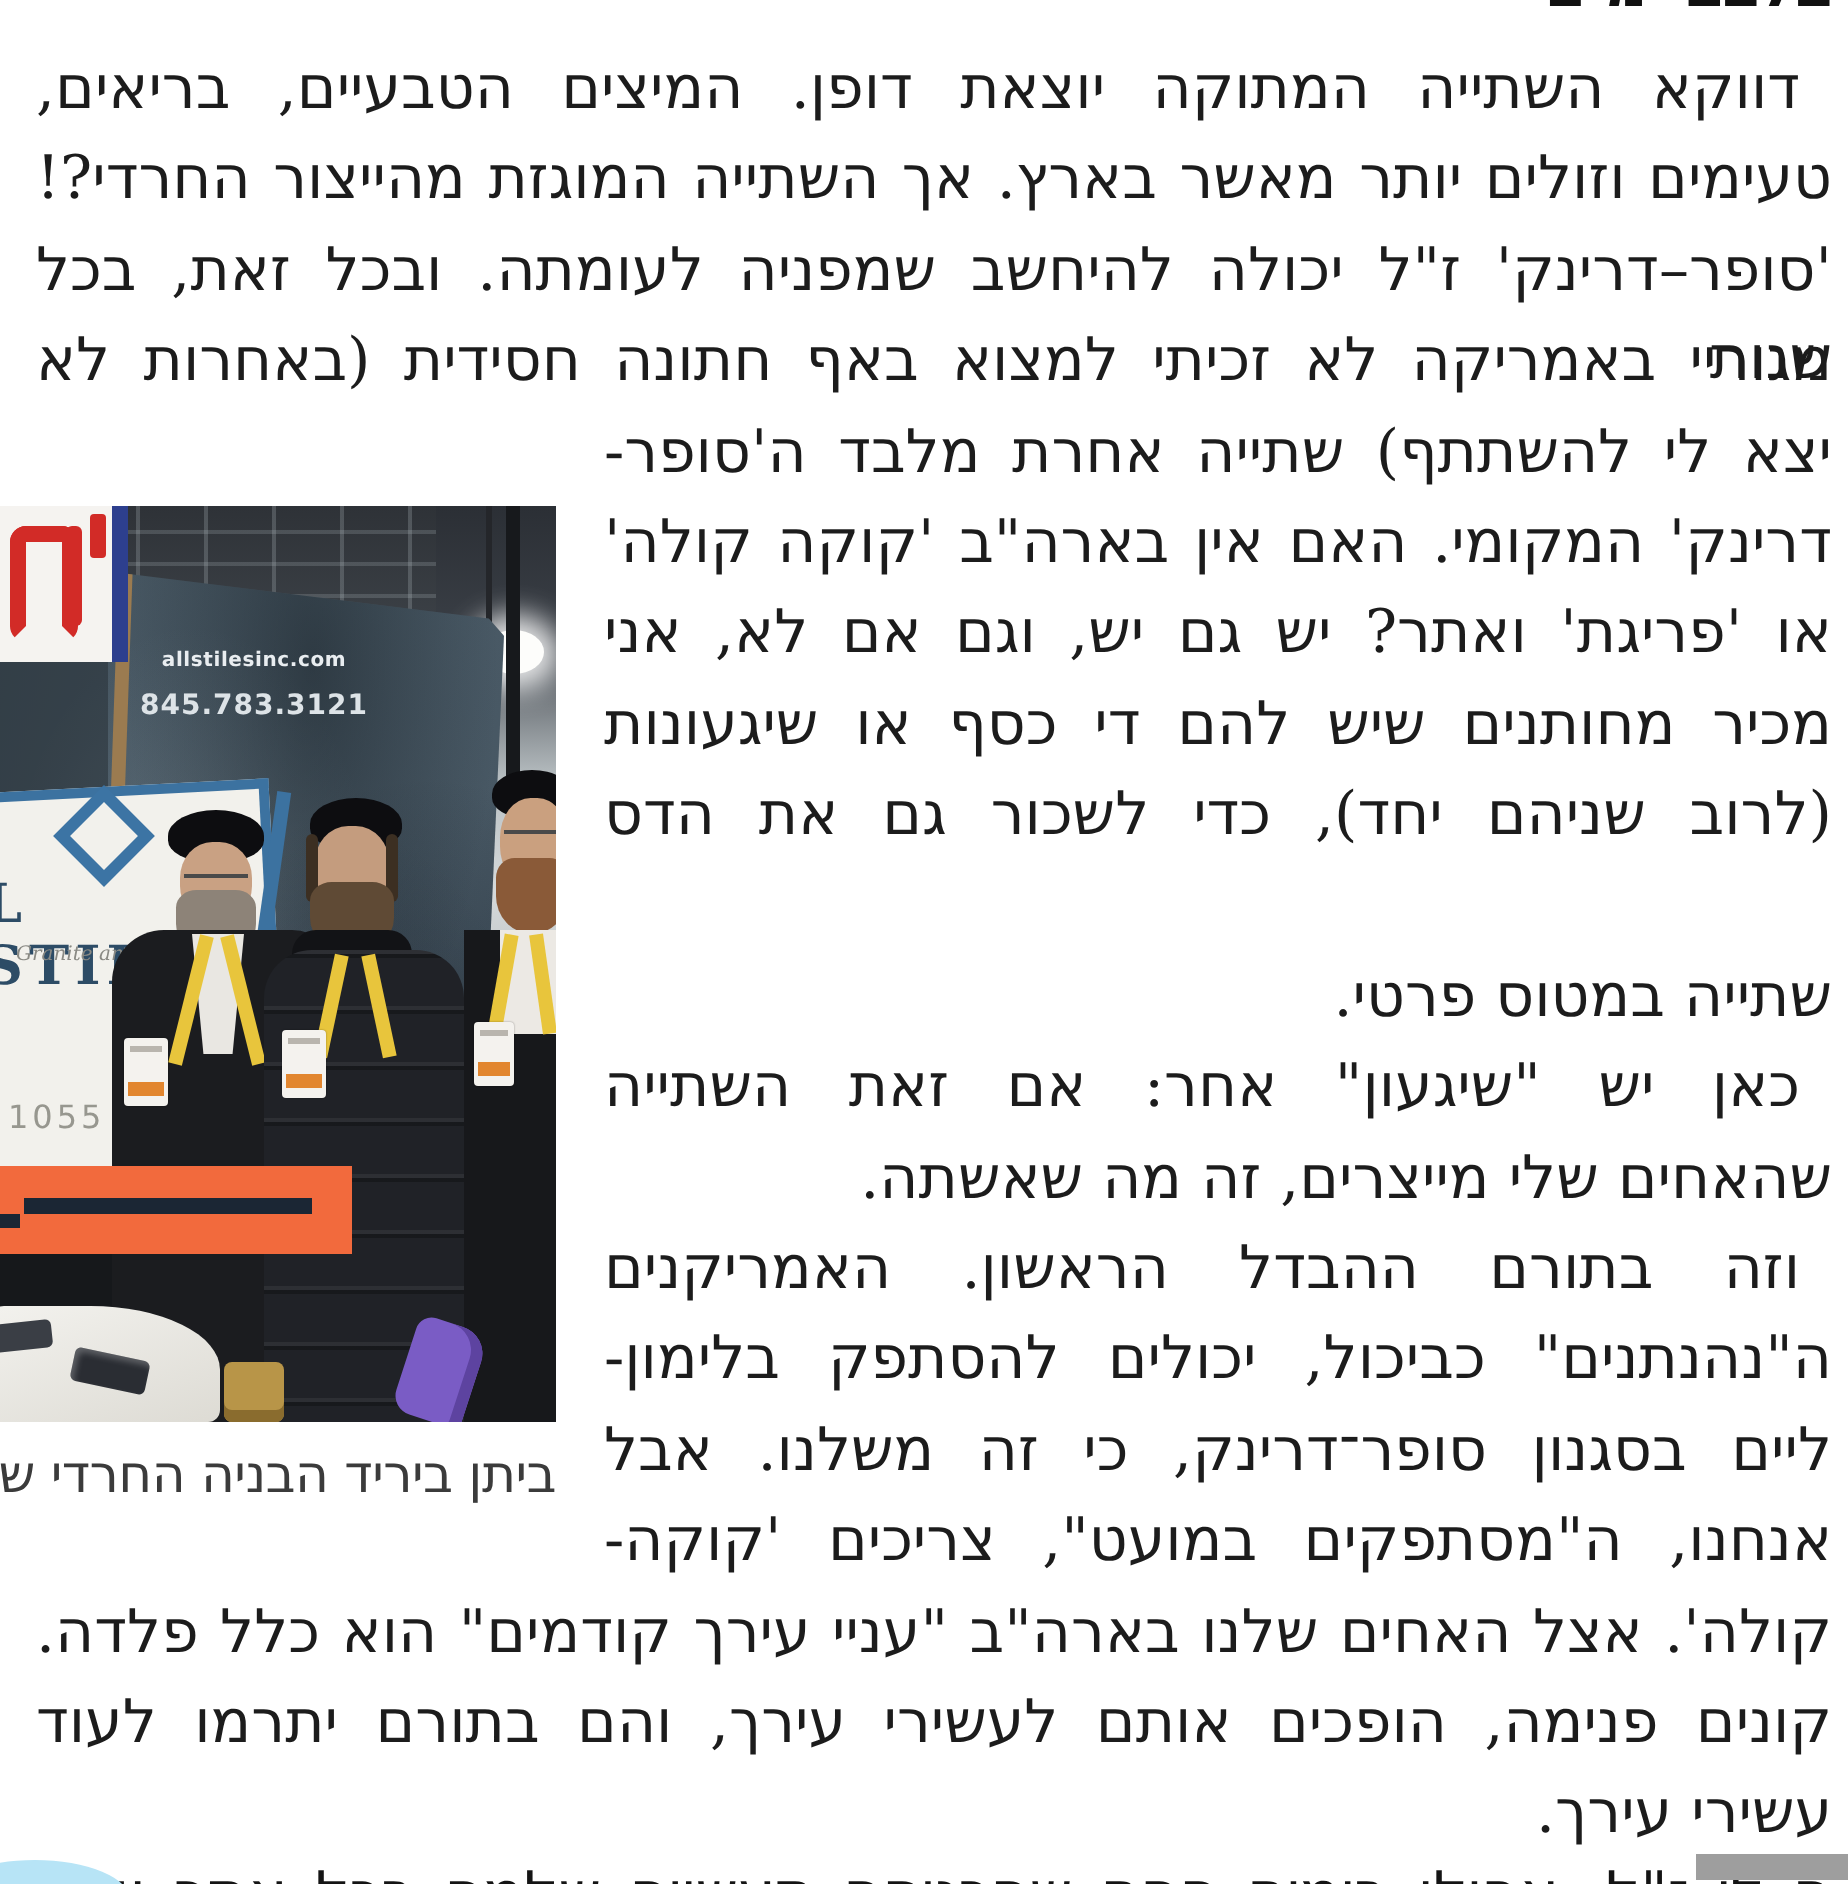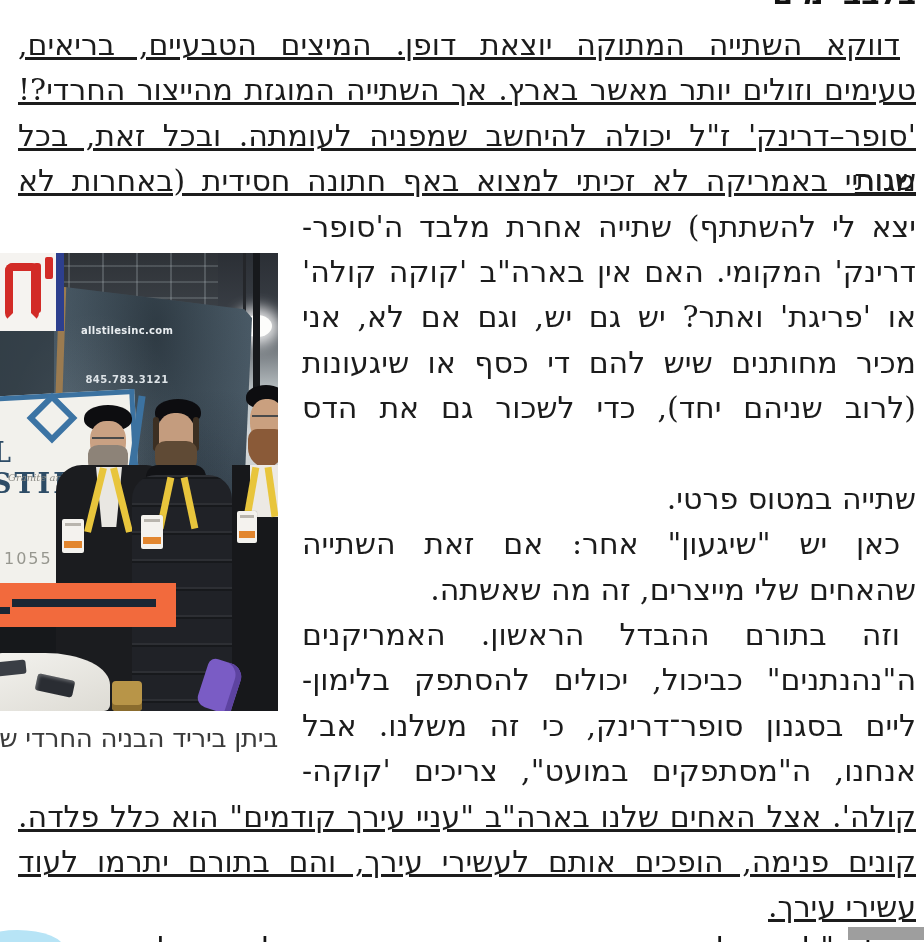--- a/index.html
+++ b/index.html
@@ -2,21 +2,21 @@
 <html lang="he"><head>
 <meta charset="utf-8">
 <style>
   html,body{margin:0;padding:0;background:#fff;}
   #page{position:relative;width:924px;height:942px;background:#ffffff;overflow:hidden;
         font-family:"DejaVu Serif","DejaVu Sans",sans-serif;}
 
   
   .ln{position:absolute;right:8px;height:46px;font-size:30px;line-height:44px;
       color:#1c1c1c;direction:rtl;white-space:nowrap;}
-  .f{left:18px;text-decoration:underline;}
+  .f{left:18px;}
   .n{left:302px;}
   .j{white-space:normal;text-align:justify;text-align-last:justify;}
   .e{text-align:right;}
   .i{padding-right:16px;}
 
   
   .clip-top{position:absolute;top:0;right:8px;width:420px;height:14px;overflow:hidden;direction:rtl;}
   .clip-top .inner{font-weight:bold;font-size:30px;margin-top:-24px;text-align:right;color:#111;}
   .clip-bottom{position:absolute;top:925px;left:8px;width:908px;height:17px;overflow:hidden;direction:rtl;}
   .clip-bottom .inner{font-size:30px;line-height:46px;color:#141414;text-align:justify;text-align-last:justify;}
@@ -42,21 +42,21 @@
       radial-gradient(ellipse at 62% 12%,rgba(15,22,28,.5),transparent 42%),
       radial-gradient(ellipse at 85% 55%,rgba(22,30,40,.38),transparent 38%),
       radial-gradient(ellipse at 38% 42%,rgba(205,215,220,.14),transparent 42%),
       radial-gradient(ellipse at 70% 85%,rgba(18,25,32,.3),transparent 45%),
       linear-gradient(105deg,#41505b 0%,#4e5f6b 45%,#475763 78%,#3e4d58 100%);}
   .banner-left-shade{left:0;top:0;width:54px;height:432px;background:rgba(36,44,50,.5);}
   .banner-tan-stripe{left:52px;top:0;width:7px;height:432px;background:#9b7b50;transform:skewX(-2deg);}
   .banner-url{left:52px;top:72px;width:150px;text-align:center;color:#e9edf0;
     font-family:"DejaVu Sans",sans-serif;font-size:10px;font-weight:600;letter-spacing:.3px;}
   .banner-phone{left:52px;top:92px;width:150px;text-align:center;color:#dde3e7;
-    font-family:"DejaVu Sans",sans-serif;font-size:10px;font-weight:600;letter-spacing:.5px;margin-top:29px;}
+    font-family:"DejaVu Sans",sans-serif;font-size:14px;font-weight:600;letter-spacing:.5px;}
   .white-panel{left:-14px;top:140px;width:152px;height:330px;background:#f2f1ec;
     border-top:5px solid #3c72a0;border-right:5px solid #3c72a0;transform:rotate(-3deg);}
   .blue-frame{left:124px;top:142px;width:7px;height:210px;background:#3c72a0;transform:rotate(8deg);}
   .diamond{left:34px;top:147px;width:24px;height:24px;border:6px solid #3c74a4;transform:rotate(45deg);background:transparent;}
   .brand-text{left:-8px;top:184px;width:130px;color:#2d4c66;font-family:"DejaVu Serif",serif;
     font-size:27px;letter-spacing:3px;font-weight:600;}
   .tagline{left:8px;top:219px;width:110px;color:#8a8a84;font-style:italic;font-size:10px;
     font-family:"DejaVu Serif",serif;}
   .booth-number{left:4px;top:296px;color:#97978f;font-family:"DejaVu Sans",sans-serif;
     font-size:16px;letter-spacing:2px;}

